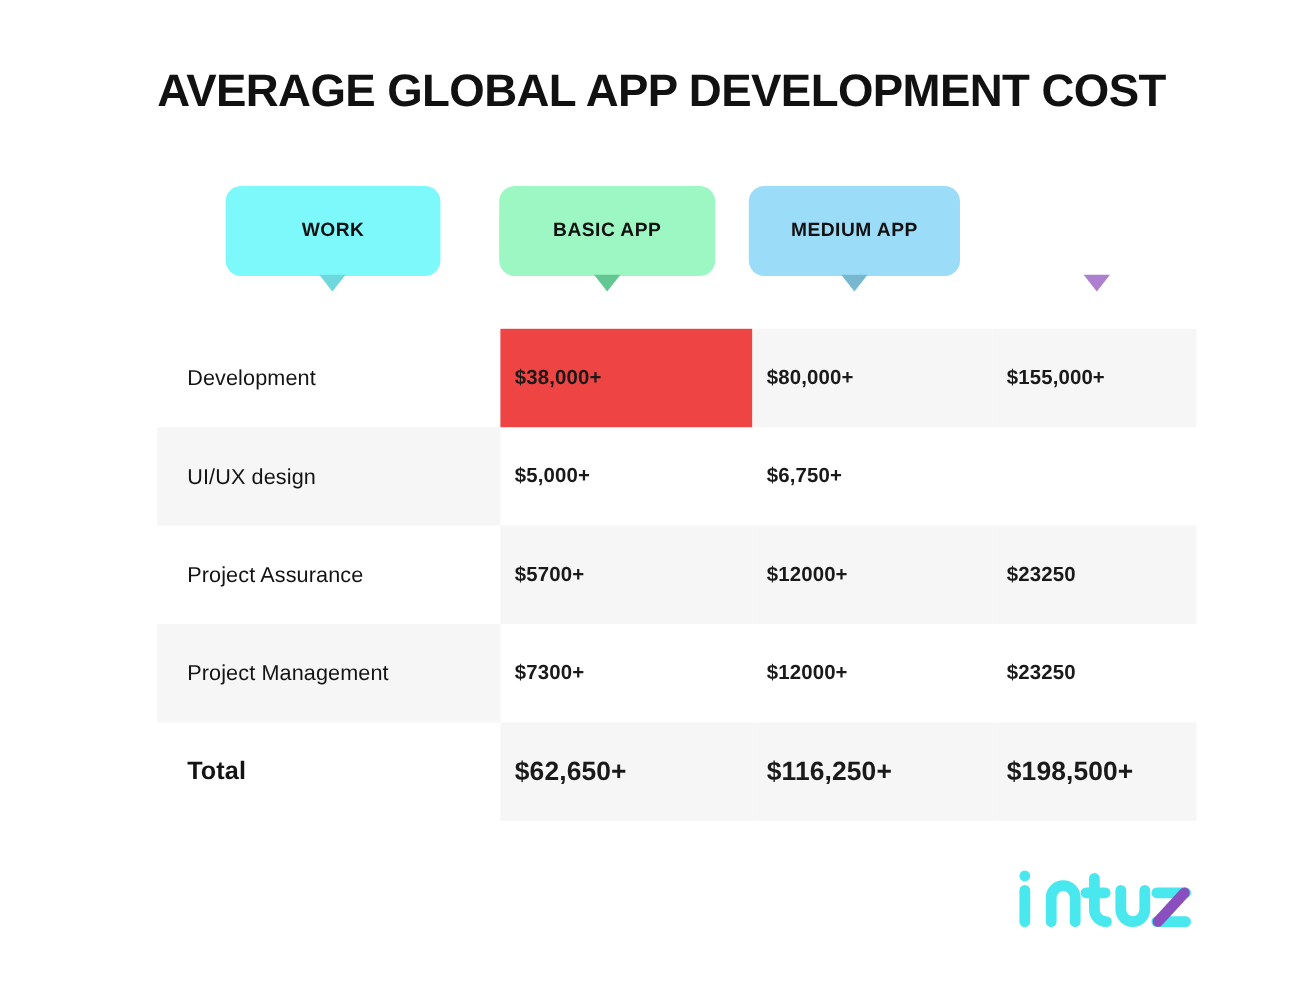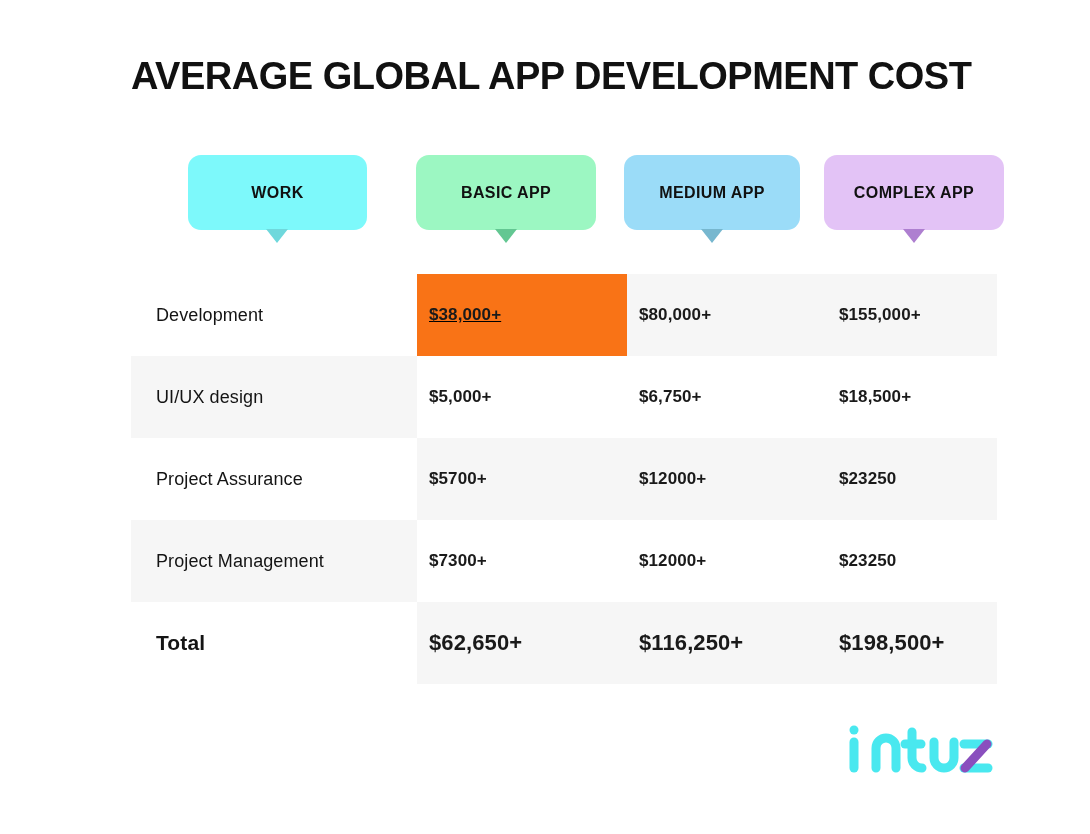--- a/index.html
+++ b/index.html
@@ -152,56 +152,50 @@
     <div class="pill pill-basic" style="background: rgb(156, 247, 194);">
       <span class="pill-label">BASIC APP</span>
     </div>
     <div class="pill-pointer ptr-basic" style="border-top: 14px solid rgb(99, 199, 146);"></div>
 
     <div class="pill pill-medium" style="background: rgb(155, 220, 248);">
       <span class="pill-label">MEDIUM APP</span>
     </div>
     <div class="pill-pointer ptr-medium" style="border-top: 14px solid rgb(119, 183, 207);"></div>
 
-    <div class="pill pill-complex" style="background: rgb(227, 195, 246);">
-      <span class="pill-label">COMPLEX APP</span>
-    </div>
     <div class="pill-pointer ptr-complex" style="border-top: 14px solid rgb(174, 127, 208);"></div>
 
   </div>
 
   <div class="table">
 
     <div class="row">
       <div class="cell cell-label">
         <span class="label-text">Development</span>
       </div>
-      <div class="cell cell-c1" style="background: #f97316; text-decoration: underline;">
+      <div class="cell cell-c1" style="background: #ef4444;">
         <span class="value-text">$38,000+</span>
       </div>
       <div class="cell cell-c2" style="background: rgb(246, 246, 246);">
         <span class="value-text">$80,000+</span>
       </div>
       <div class="cell cell-c3" style="background: rgb(246, 246, 246);">
         <span class="value-text">$155,000+</span>
       </div>
     </div>
 
     <div class="row">
       <div class="cell cell-label" style="background: rgb(246, 246, 246);">
         <span class="label-text">UI/UX design</span>
       </div>
       <div class="cell cell-c1">
         <span class="value-text">$5,000+</span>
       </div>
       <div class="cell cell-c2">
         <span class="value-text">$6,750+</span>
-      </div>
-      <div class="cell cell-c3">
-        <span class="value-text">$18,500+</span>
       </div>
     </div>
 
     <div class="row">
       <div class="cell cell-label">
         <span class="label-text">Project Assurance</span>
       </div>
       <div class="cell cell-c1" style="background: rgb(246, 246, 246);">
         <span class="value-text">$5700+</span>
       </div>

